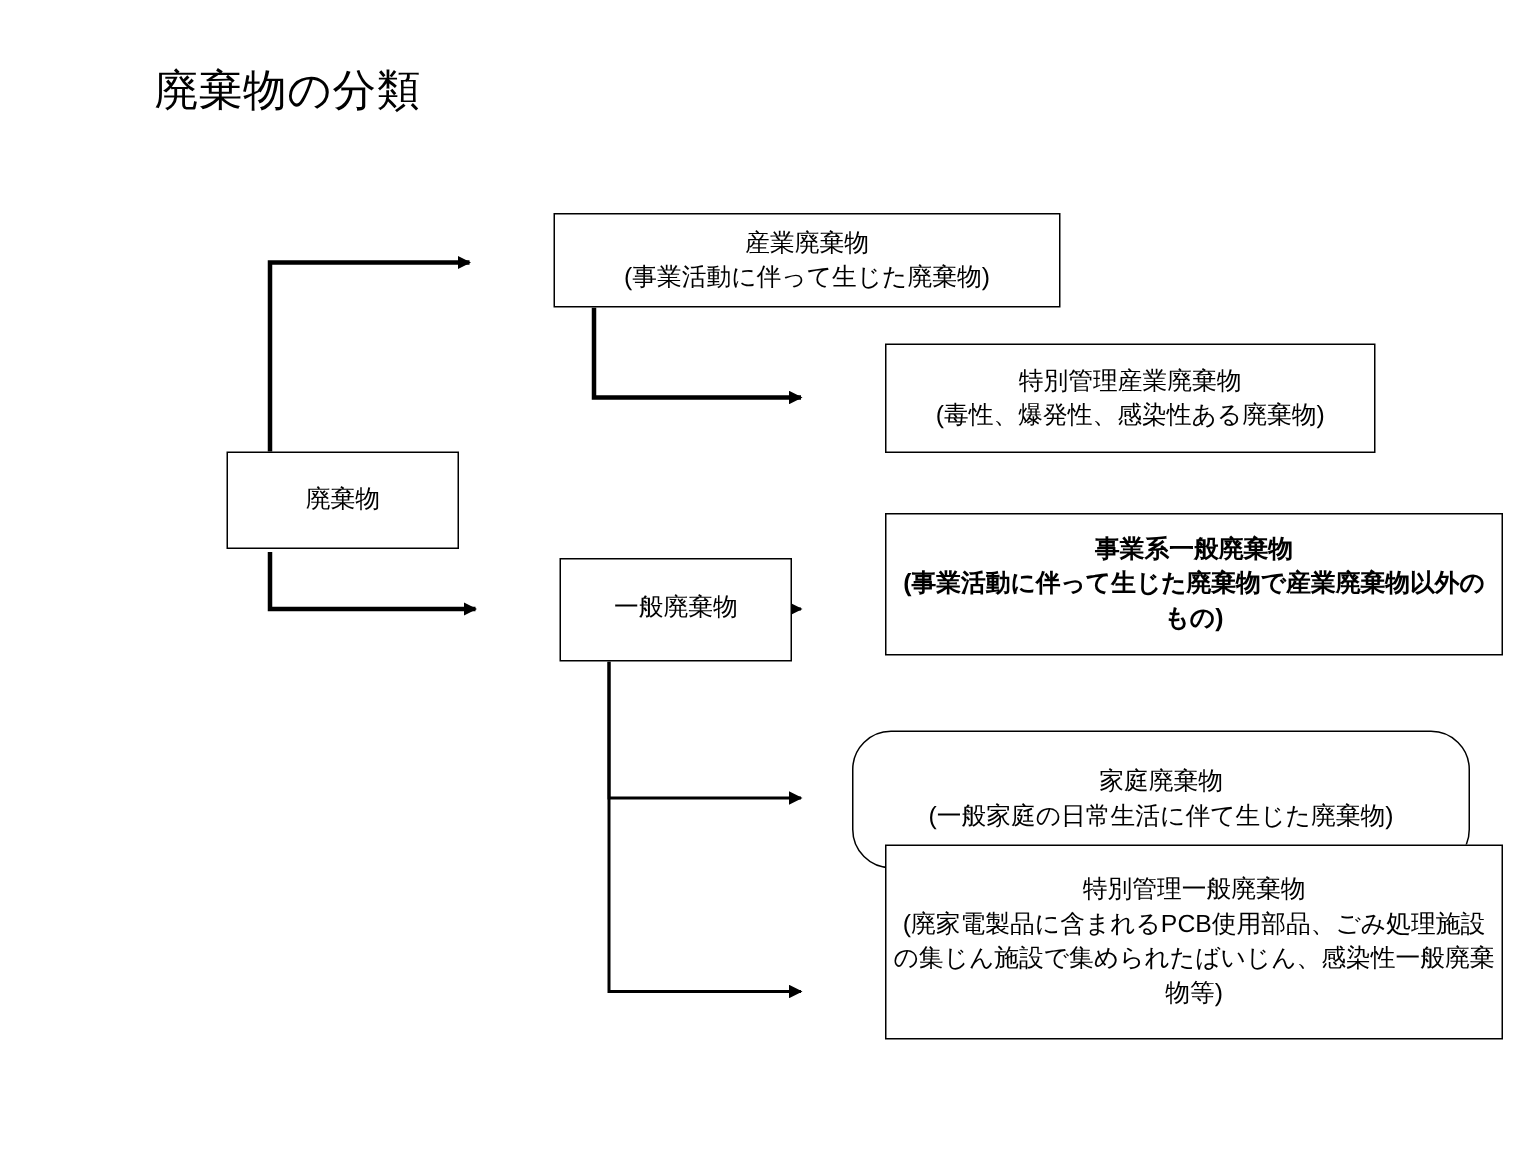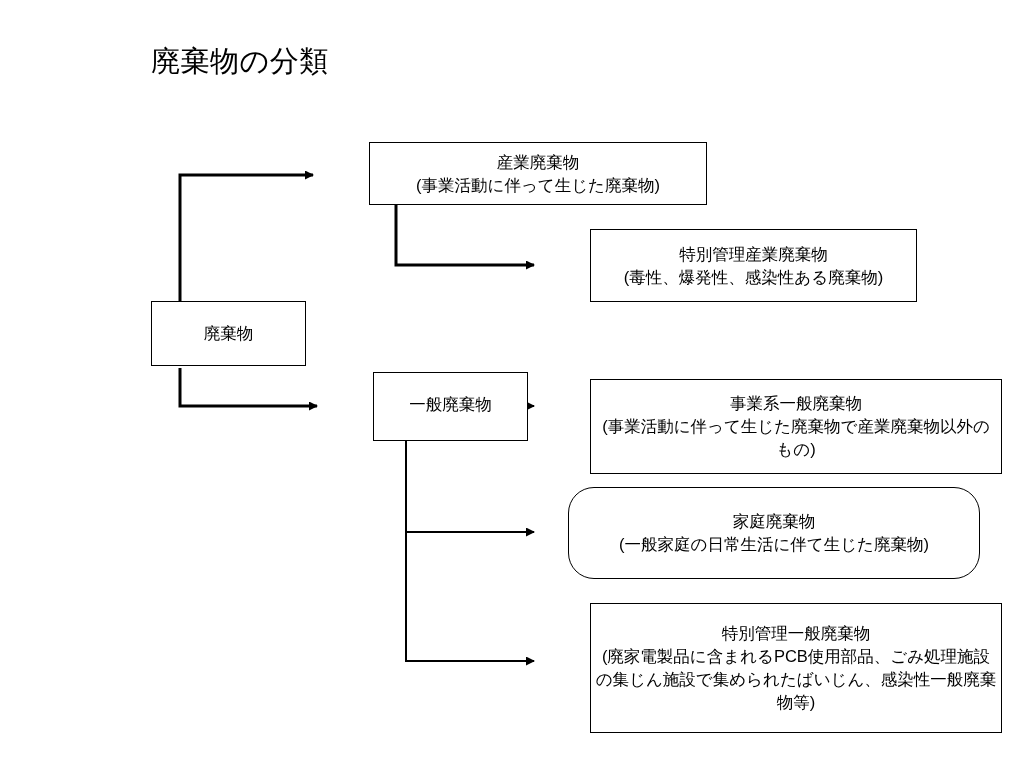--- a/index.html
+++ b/index.html
@@ -17,21 +17,20 @@
   }
   #page-title {
     position: absolute;
     left: 103px;
     top: 44px;
     font-size: 29px;
     line-height: 1.2;
     letter-spacing: 0.5px;
     color: #000;
     white-space: nowrap;
-    margin-left: 48px;
   }
   #diagram-svg {
     position: absolute;
     left: 0;
     top: 0;
     width: 1024px;
     height: 768px;
   }
   .node {
     position: absolute;
@@ -86,26 +85,26 @@
 
 <div class="node" style="left:542px; top:229px; width:327px; height:73px;">
   <span>特別管理産業廃棄物
 (毒性、爆発性、感染性ある廃棄物)</span>
 </div>
 
 <div class="node" style="left:325px; top:372px; width:155px; height:69px;font-family:Liberation Mono, monospace;">
   <span>一般廃棄物</span>
 </div>
 
-<div class="node small-pad" style="left:542px; top:379px; width:412px; height:95px;">
+<div class="node small-pad" style="left:542px; top:342px; width:412px; height:95px;font-weight:bold;">
   <span>事業系一般廃棄物
 (事業活動に伴って生じた廃棄物で産業廃棄物以外のもの)</span>
 </div>
 
 <div class="node small-pad" style="left:520px; top:487px; width:412px; height:92px;border-radius:26px;">
   <span>家庭廃棄物
 (一般家庭の日常生活に伴て生じた廃棄物)</span>
 </div>
 
-<div class="node small-pad" style="left:542px; top:603px; width:412px; height:130px;">
+<div class="node small-pad" style="left:542px; top:563px; width:412px; height:130px;">
   <span>特別管理一般廃棄物
 (廃家電製品に含まれるPCB使用部品、ごみ処理施設の集じん施設で集められたばいじん、感染性一般廃棄物等)</span>
 </div>
 
 </body></html>

